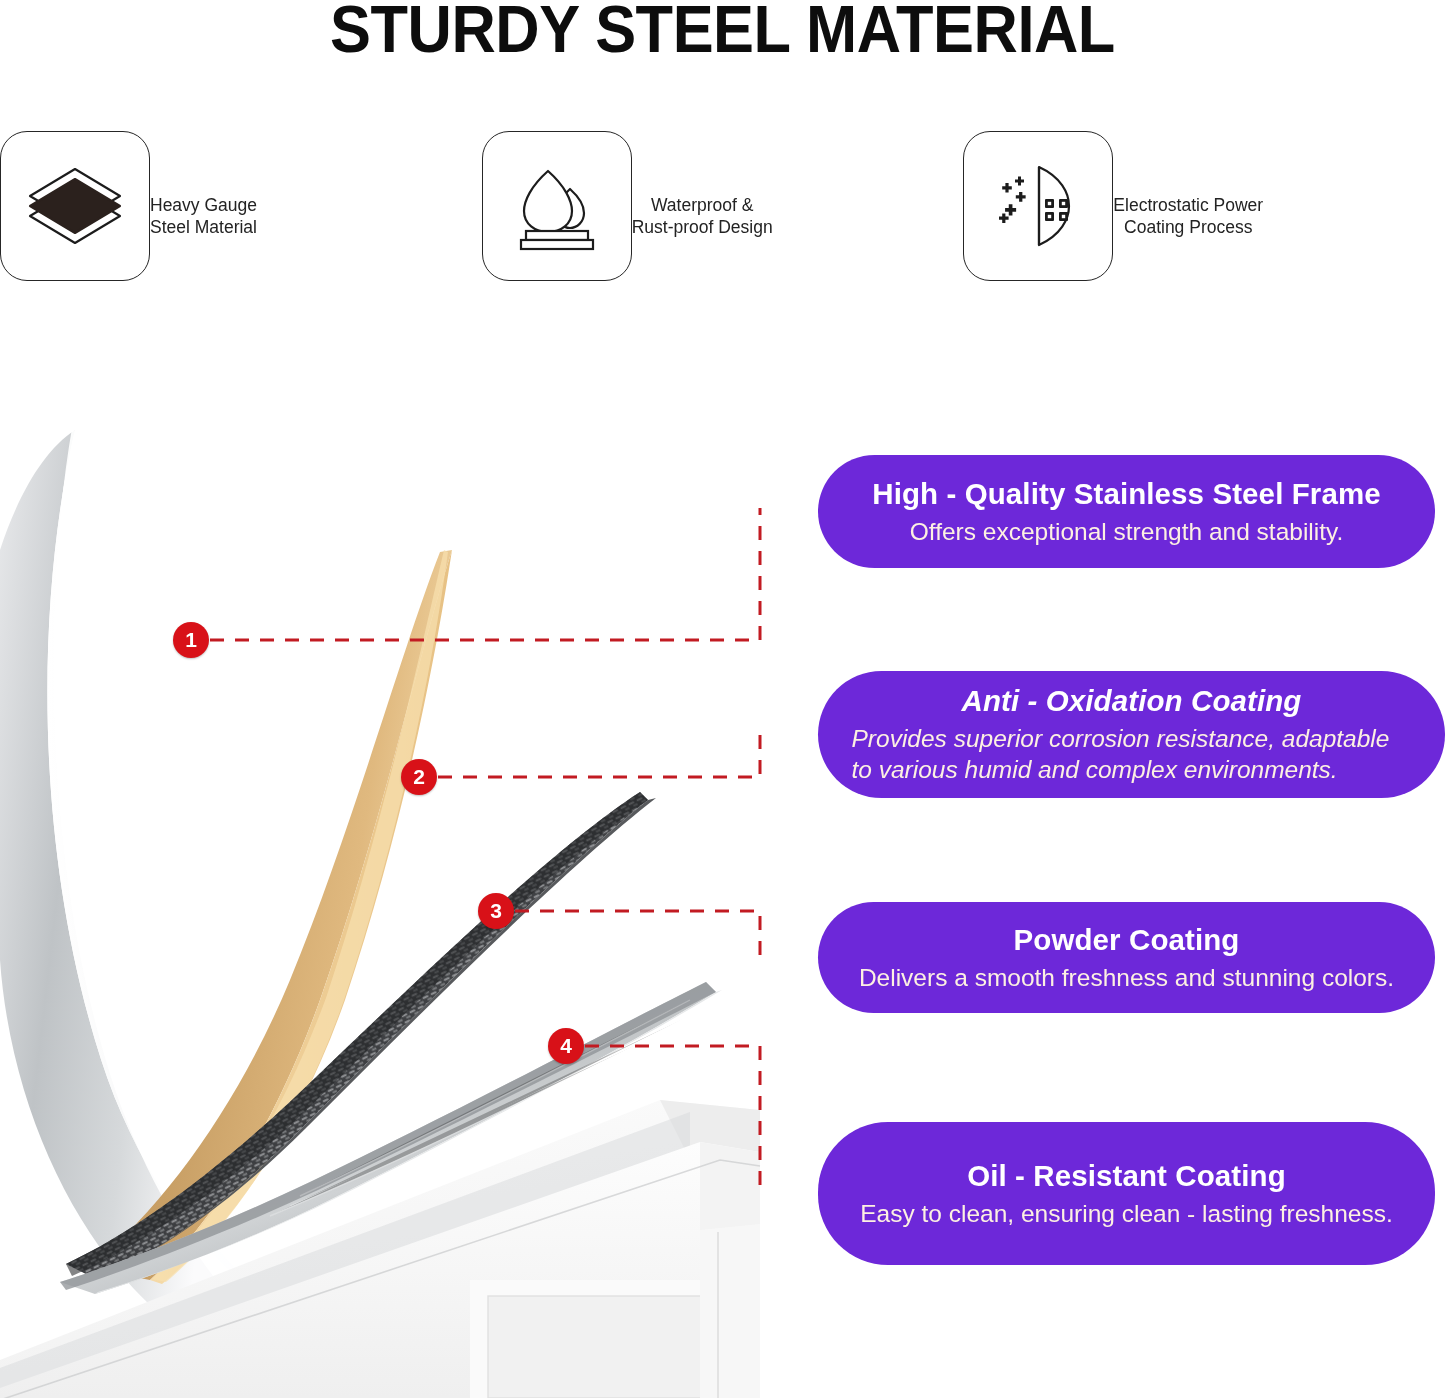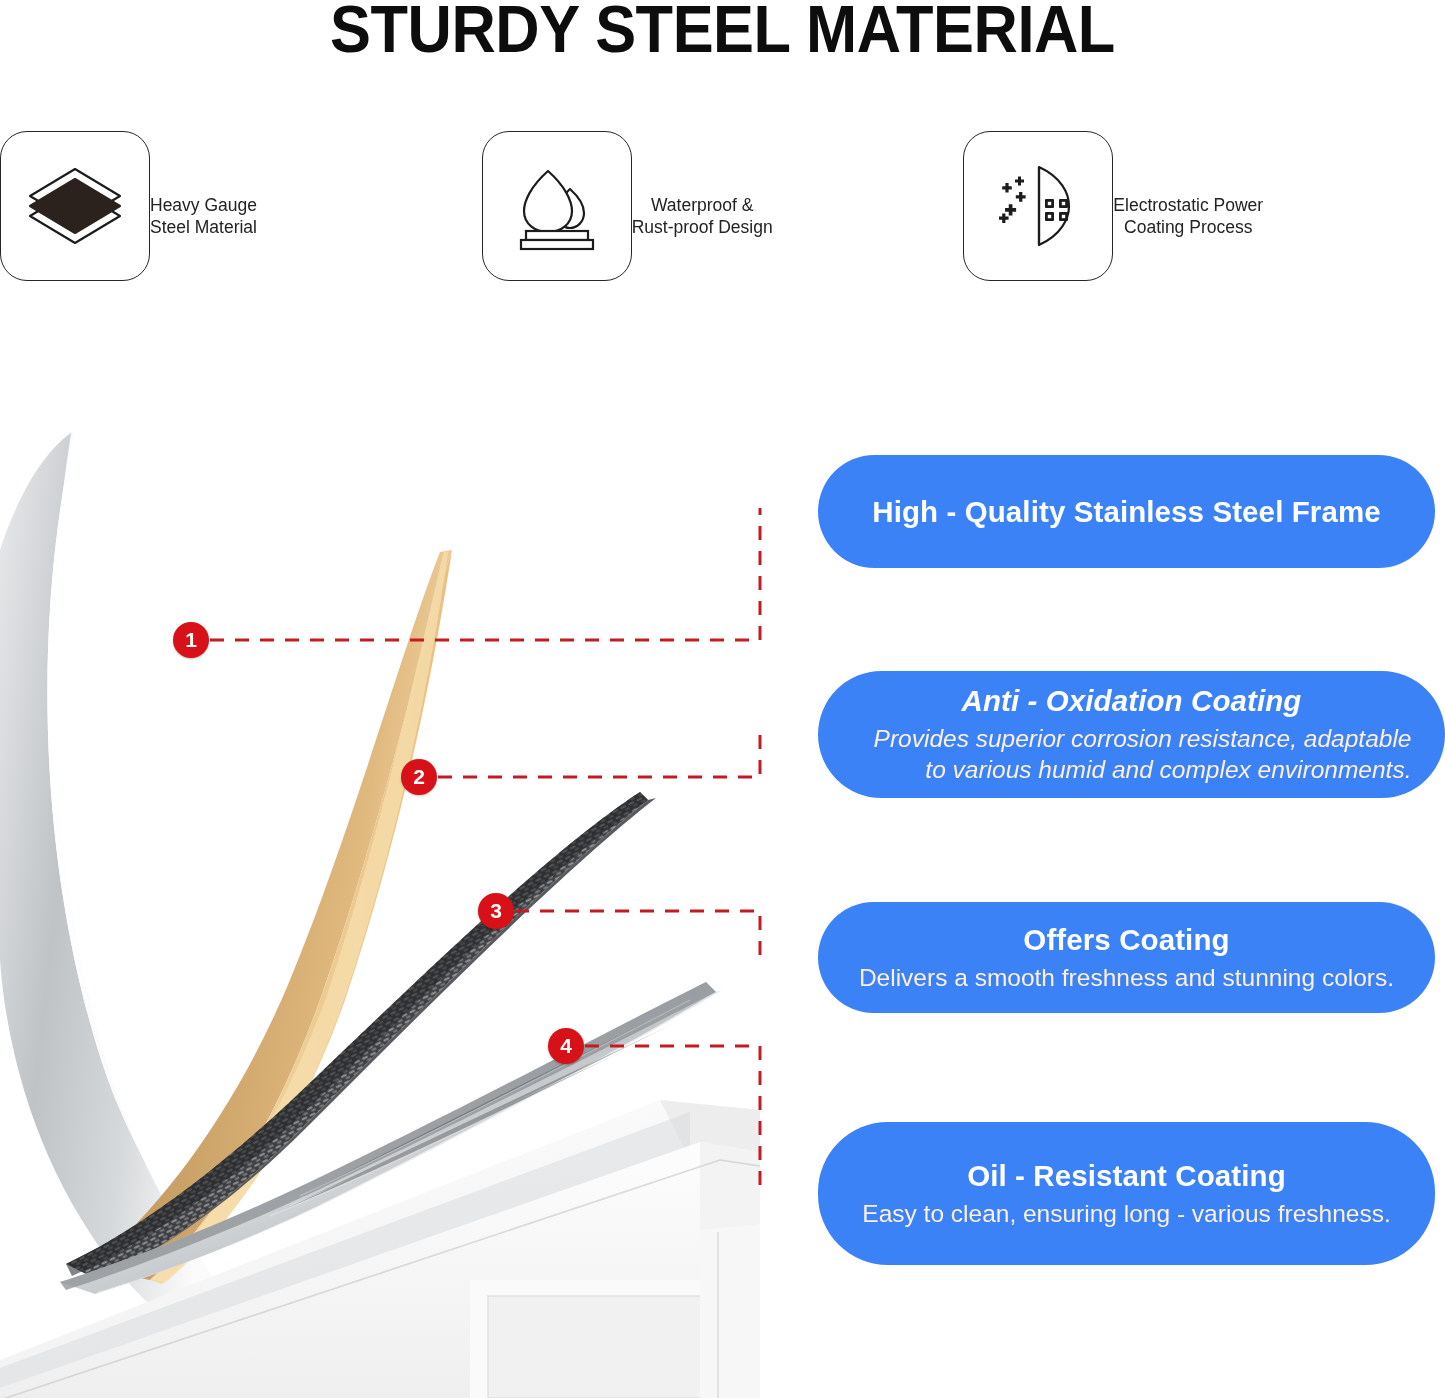--- a/index.html
+++ b/index.html
@@ -102,24 +102,24 @@
     position: absolute;
     left: 0; top: 0;
     width: 1445px; height: 1398px;
     pointer-events: none;
     z-index: 5;
   }
 
   
   .card {
     position: absolute;
-    background: #3b82f6;
+    background: #6d28d9;
     border-radius: 70px;
     color: #ffffff;
-    text-align: right;
+    text-align: left;
     display: flex;
     flex-direction: column;
     align-items: center;
     justify-content: center;
     z-index: 7;
     padding: 6px 26px;
   }
   .card-title {
     font-size: 29.5px;
     font-weight: 700;
@@ -325,30 +325,31 @@
     </g>
   </svg>
 
   <div class="badge" style="left:173px; top:622px;">1</div>
   <div class="badge" style="left:401px; top:759px;">2</div>
   <div class="badge" style="left:478px; top:893px;">3</div>
   <div class="badge" style="left:548px; top:1028px;">4</div>
 
   <div class="card" style="left:818px; top:455px; width:617px; height:113px;">
     <div class="card-title">High - Quality Stainless Steel Frame</div>
+    <div class="card-desc">Offers exceptional strength and stability.</div>
   </div>
 
   <div class="card" style="left:818px; top:671px; width:627px; height:127px; border-radius:64px;font-style:italic;">
     <div class="card-title">Anti - Oxidation Coating</div>
     <div class="card-desc narrow">Provides superior corrosion resistance, adaptable to various humid and complex environments.</div>
   </div>
 
   <div class="card" style="left:818px; top:902px; width:617px; height:111px;">
-    <div class="card-title">Offers Coating</div>
+    <div class="card-title">Powder Coating</div>
     <div class="card-desc">Delivers a smooth freshness and stunning colors.</div>
   </div>
 
   <div class="card" style="left:818px; top:1122px; width:617px; height:143px;">
     <div class="card-title">Oil - Resistant Coating</div>
-    <div class="card-desc">Easy to clean, ensuring long - various freshness.</div>
+    <div class="card-desc">Easy to clean, ensuring clean - lasting freshness.</div>
   </div>
 
 </div>
 
 </body></html>

